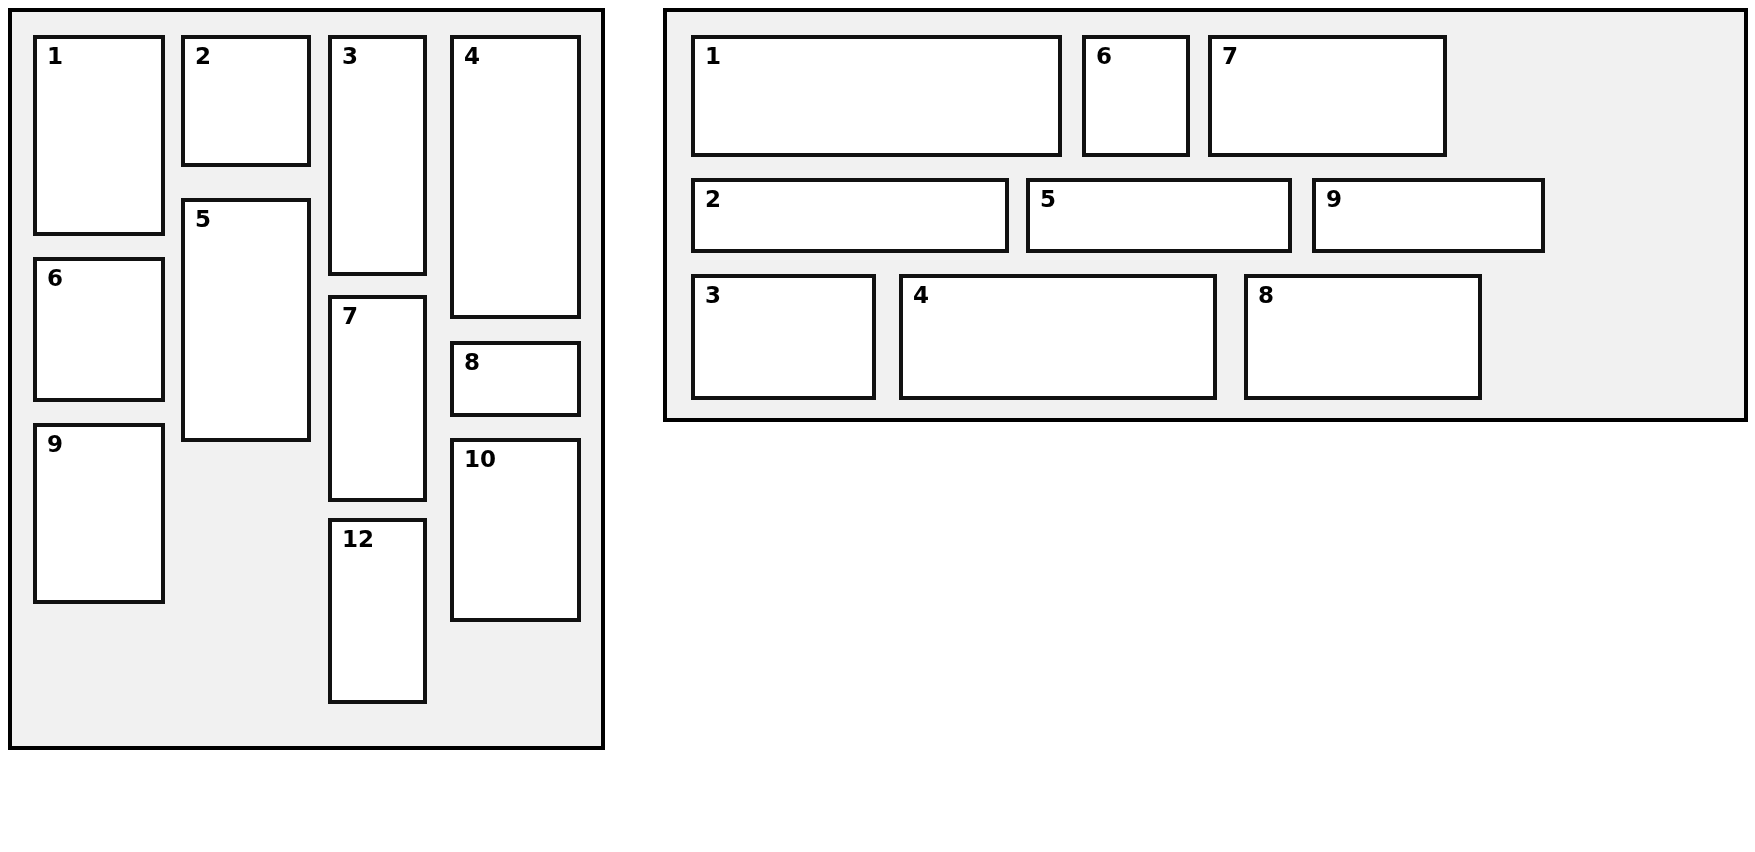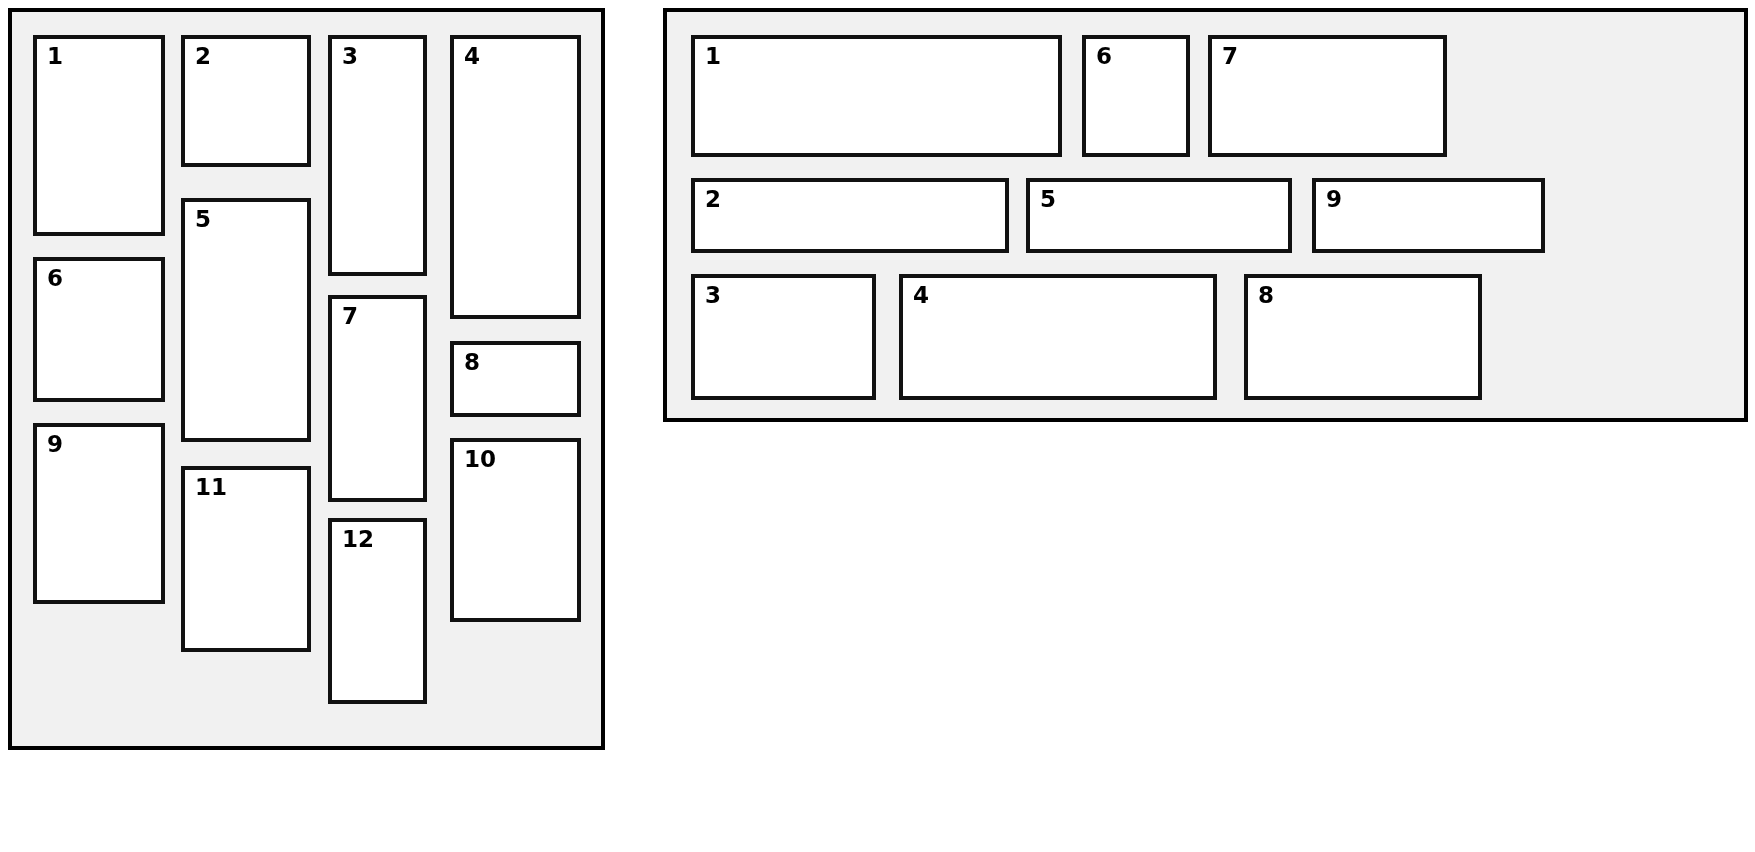--- a/index.html
+++ b/index.html
@@ -71,23 +71,20 @@
       </div>
       <div class="box" style="left: 438px; top: 329px; width: 131px; height: 76px; background: rgb(255, 255, 255); border-color: rgb(17, 17, 17);">
         <span class="box-label" style="color: rgb(0, 0, 0);">8</span>
       </div>
       <div class="box" style="left: 21px; top: 411px; width: 132px; height: 181px; background: rgb(255, 255, 255); border-color: rgb(17, 17, 17);">
         <span class="box-label" style="color: rgb(0, 0, 0);">9</span>
       </div>
       <div class="box" style="left: 438px; top: 426px; width: 131px; height: 184px; background: rgb(255, 255, 255); border-color: rgb(17, 17, 17); padding-left: 13px;">
         <span class="box-label" style="color: rgb(0, 0, 0);">10</span>
       </div>
-      <div class="box" style="left: 169px; top: 454px; width: 130px; height: 186px; background: rgb(255, 255, 255); border-color: rgb(17, 17, 17);">
-        <span class="box-label" style="color: rgb(0, 0, 0);">11</span>
-      </div>
       <div class="box" style="left: 316px; top: 506px; width: 99px; height: 186px; background: rgb(255, 255, 255); border-color: rgb(17, 17, 17);">
         <span class="box-label" style="color: rgb(0, 0, 0);">12</span>
       </div>
     </div>
     <div class="panel" style="left: 663px; top: 8px; width: 1085px; height: 414px; background: rgb(241, 241, 241); border-color: rgb(0, 0, 0);">
       <div class="box" style="left: 24px; top: 23px; width: 371px; height: 122px; background: rgb(255, 255, 255); border-color: rgb(17, 17, 17);">
         <span class="box-label" style="color: rgb(0, 0, 0);">1</span>
       </div>
       <div class="box" style="left: 415px; top: 23px; width: 108px; height: 122px; background: rgb(255, 255, 255); border-color: rgb(17, 17, 17);">
         <span class="box-label" style="color: rgb(0, 0, 0);">6</span>

